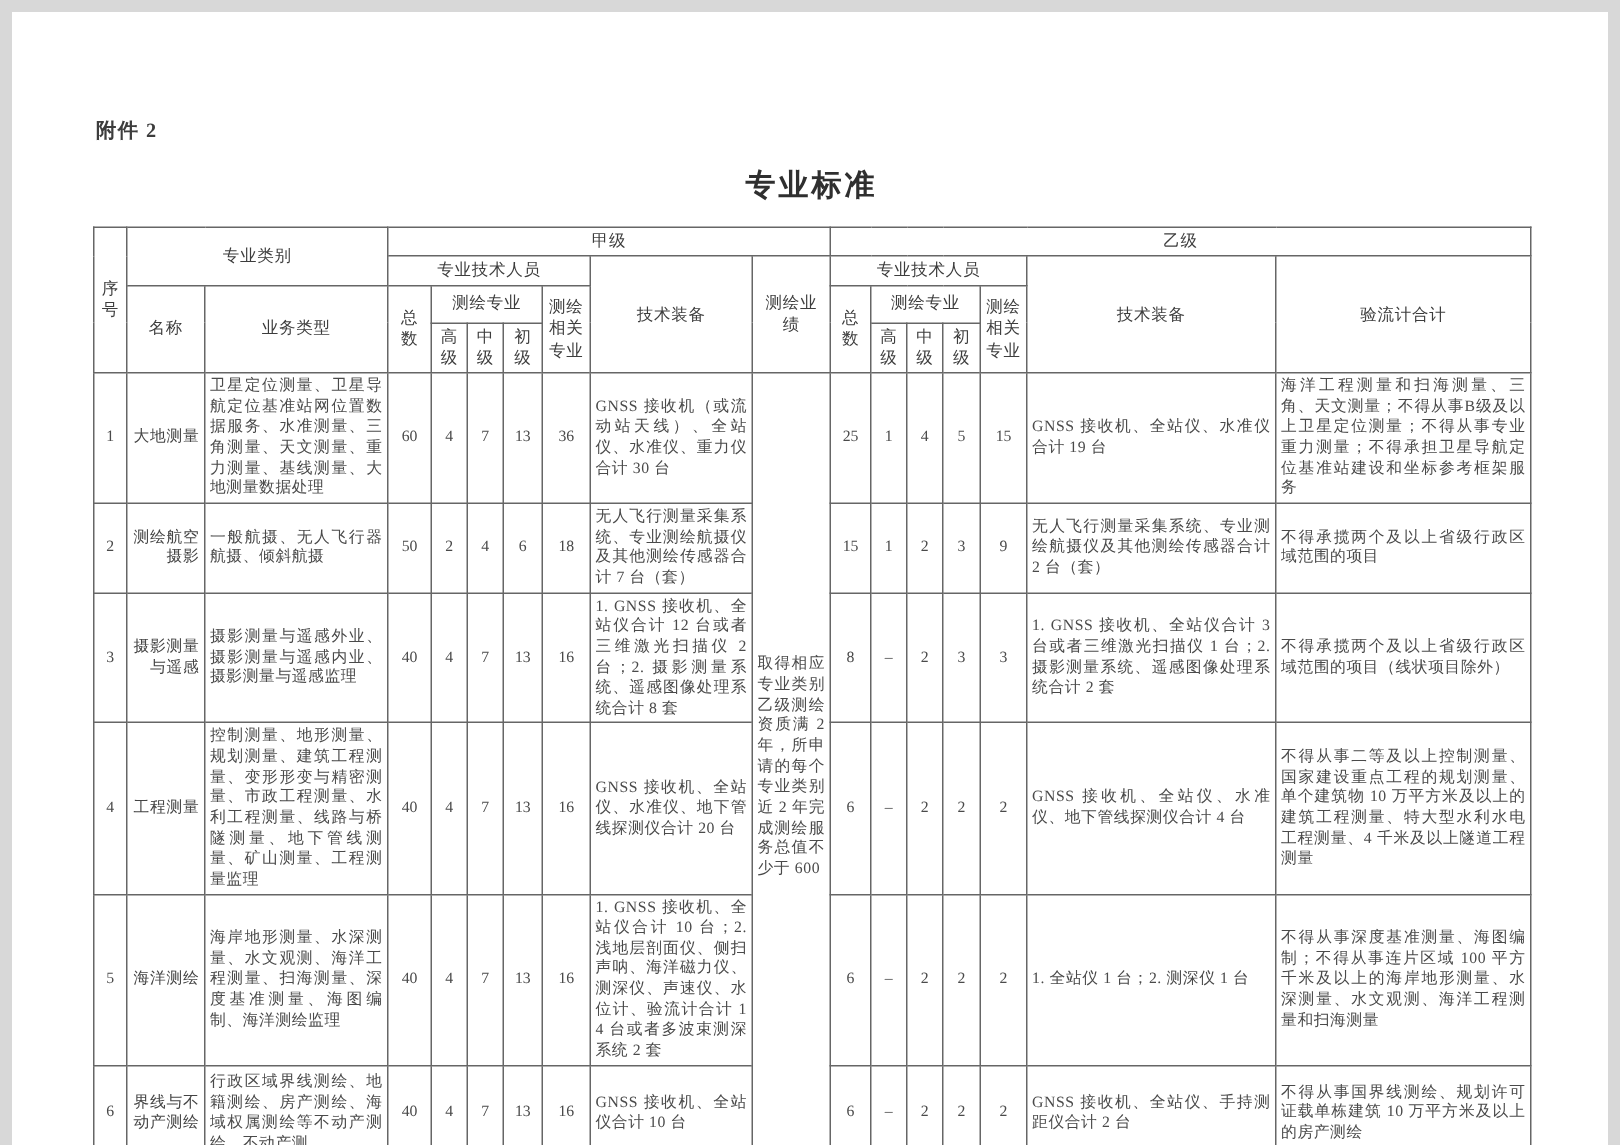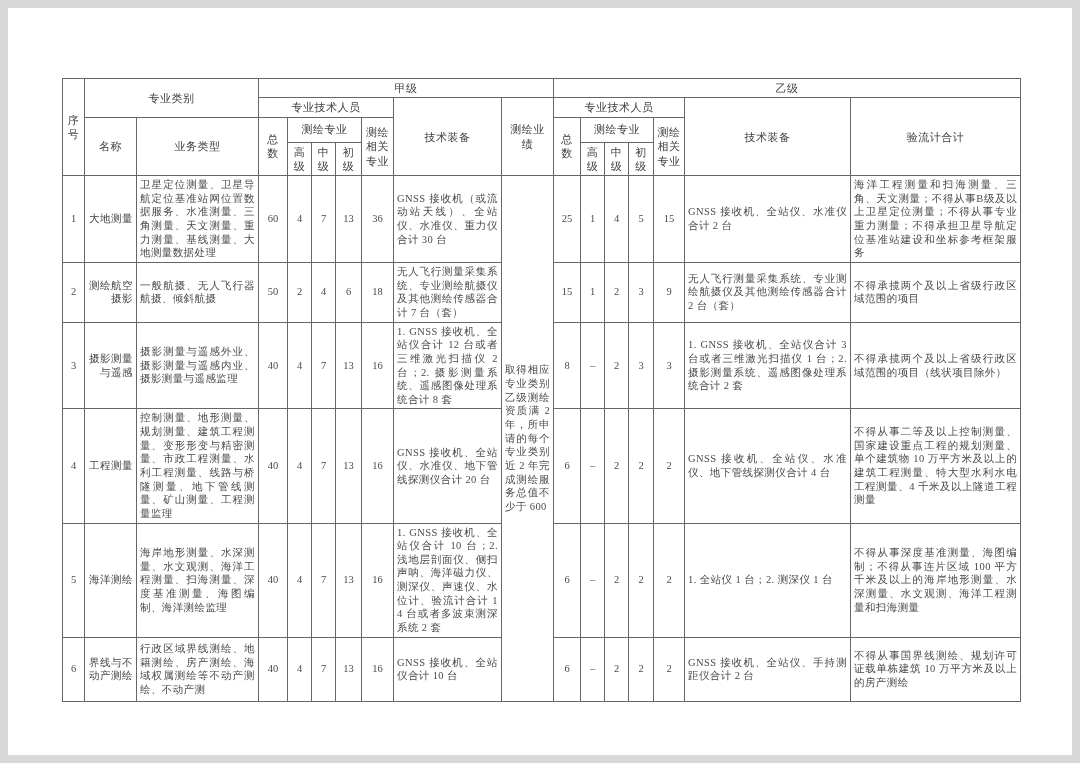--- a/index.html
+++ b/index.html
@@ -73,20 +73,22 @@
   tr.r2{height:56px;}
   tr.r3{height:67px;}
   tr.r4{height:100px;}
   tr.r5{height:90px;}
   tr.r6{height:64px;}
 </style>
 </head>
 <body>
 
 <div class="page">
+  <p class="attachment">附件 2</p>
+  <h1 class="doc-title">专业标准</h1>
 
   <table class="std">
     <colgroup>
       <col style="width:22px">
         <col style="width:52px">
         <col style="width:122px">
       <col style="width:29px">
         <col style="width:24px">
         <col style="width:24px">
         <col style="width:26px">
@@ -145,21 +147,21 @@
         <td class="c">7</td>
         <td class="c">13</td>
         <td class="c">36</td>
         <td class="just">GNSS 接收机（或流动站天线）、全站仪、水准仪、重力仪合计 30 台</td>
         <td class="perf" rowspan="6">取得相应专业类别乙级测绘资质满 2 年，所申请的每个专业类别近 2 年完成测绘服务总值不少于 600</td>
         <td class="c">25</td>
         <td class="c">1</td>
         <td class="c">4</td>
         <td class="c">5</td>
         <td class="c">15</td>
-        <td class="just">GNSS 接收机、全站仪、水准仪合计 2 台</td>
+        <td class="just">GNSS 接收机、全站仪、水准仪合计 19 台</td>
         <td class="just">海洋工程测量和扫海测量、三角、天文测量；不得从事B级及以上卫星定位测量；不得从事专业重力测量；不得承担卫星导航定位基准站建设和坐标参考框架服务</td>
       </tr>
       <tr class="r2">
         <td class="c">2</td>
         <td class="name">测绘航空摄影</td>
         <td class="just">一般航摄、无人飞行器航摄、倾斜航摄</td>
         <td class="c">50</td>
         <td class="c">2</td>
         <td class="c">4</td>
         <td class="c">6</td>

